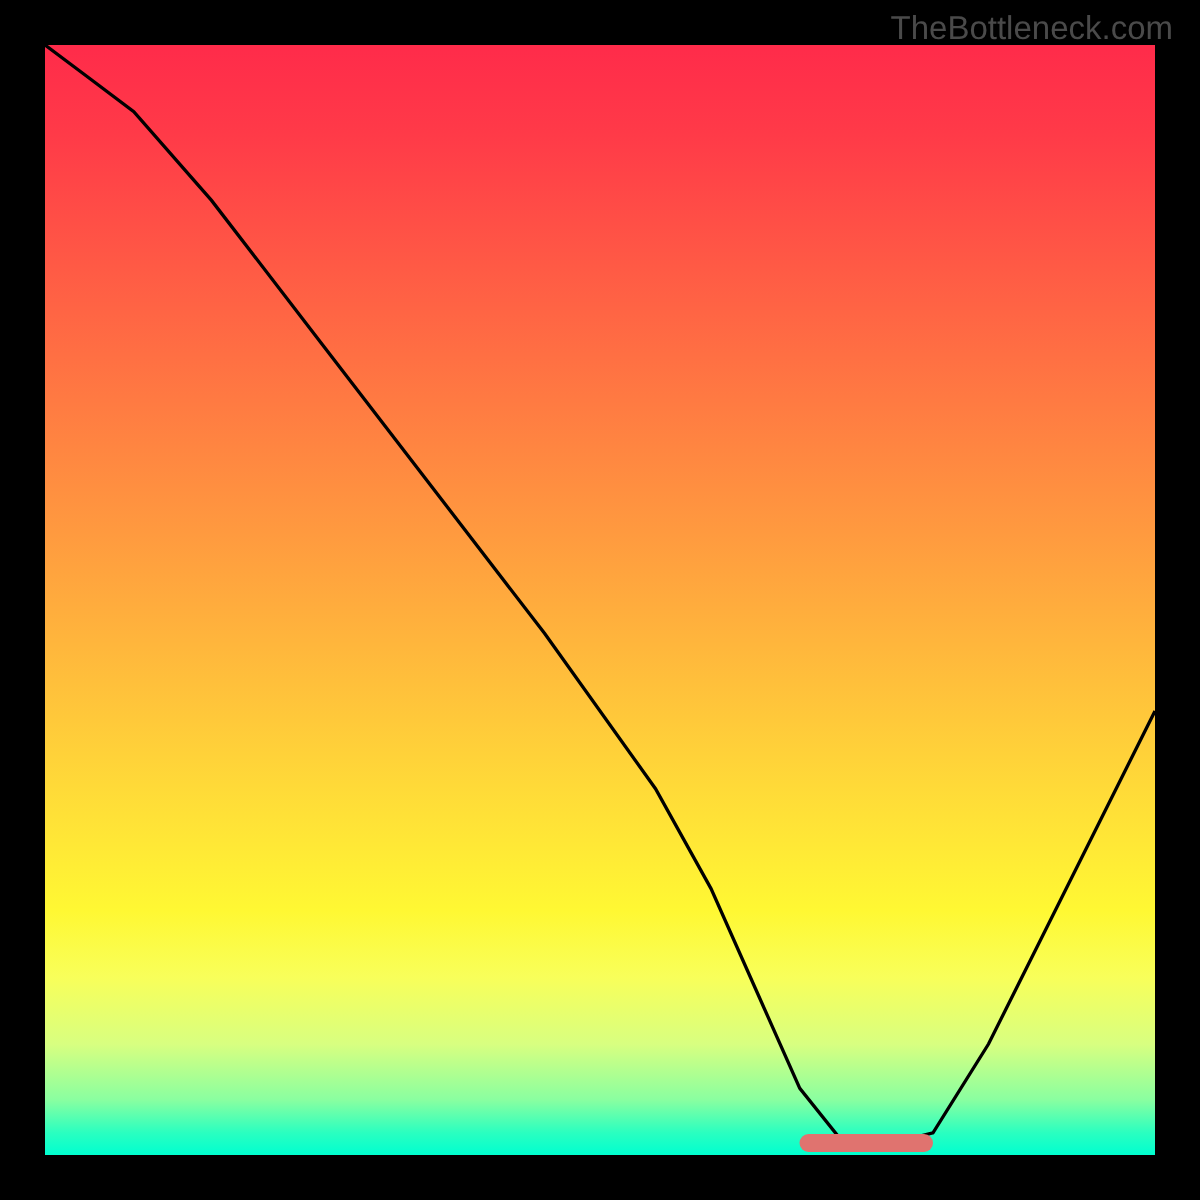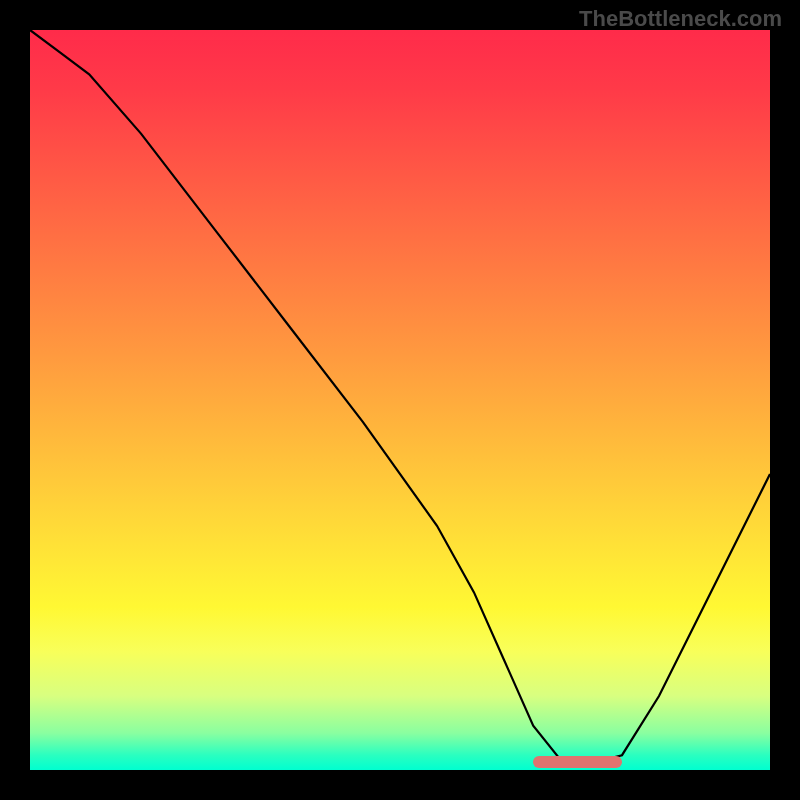--- a/index.html
+++ b/index.html
@@ -9,21 +9,21 @@
     background: #000;
     position: relative;
     font-family: Arial, sans-serif;
   }
   .watermark {
     position: absolute;
     top: 6px;
     right: 18px;
     color: #4a4a4a;
     font-size: 22px;
-    font-weight: bold;
+    font-weight: normal;
     z-index: 10;
     margin-left: 10px;
   }
   .plot-area {
     position: absolute;
     left: 30px;
     top: 30px;
     width: 740px;
     height: 740px;
     background: linear-gradient(to bottom,

